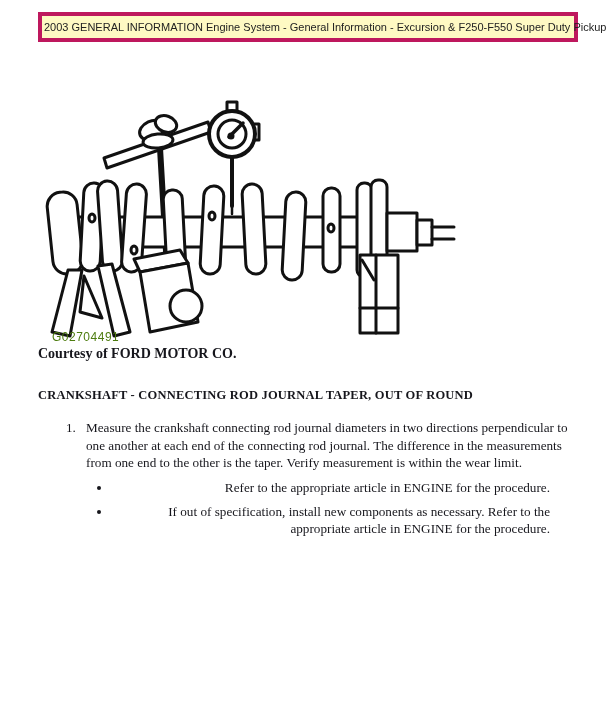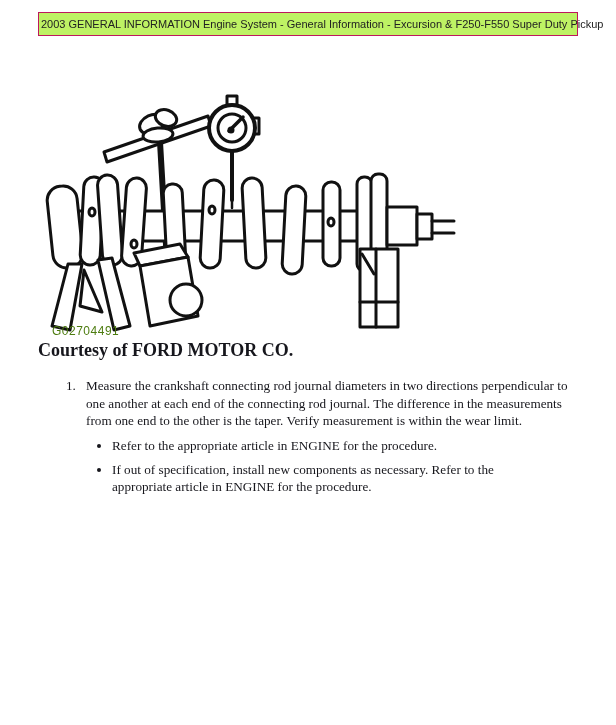--- a/index.html
+++ b/index.html
@@ -17,22 +17,22 @@
     border: 1px solid #7a7a7a;
     background: #d3d3d3;
     text-align: center;
     font-family: "Liberation Sans", sans-serif;
     font-weight: bold;
     font-size: 12.5px;
     color: #222;
     padding: 5px 4px;
   }
   .hdr-subtitle {
-    border: 1px solid #be185d;
-    background: #bef264;
+    border: 4px solid #be185d;
+    background: #fef9c3;
     margin-top: 2px;
     text-align: center;
     font-family: "Liberation Sans", sans-serif;
     font-size: 11px;
     color: #222;
     padding: 5px 2px;
     white-space: nowrap;
   }
 
   
@@ -48,38 +48,38 @@
   .fig-caption {
     margin-top: 30px;
     font-weight: bold;
     font-size: 13.5px;
     line-height: 1.35;
     text-decoration: underline;
     max-width: 548px;
   }
   .courtesy {
     font-weight: bold;
-    font-size: 18px;
+    font-size: 14px;
     margin-top: 2px;
   }
 
   .section-heading {
     font-weight: bold;
     font-size: 12.5px;
     margin-top: 26px;
     letter-spacing: 0.2px;
   }
 
   
   .steps { margin: 16px 0 0 0; padding: 0; list-style: none; font-size: 13.2px; line-height: 1.34; }
   .step { display: flex; }
   .step-num { width: 20px; margin-left: 28px; flex: 0 0 auto; text-align: left; }
   .step-body { max-width: 482px; }
   .sub-bullets { margin: 7px 0 0 0; padding-left: 26px; list-style: disc; }
-  .sub-bullets li { margin-bottom: 6px; max-width: 438px; padding-left: 0; }
+  .sub-bullets li { margin-bottom: 6px; max-width: 438px; padding-left: 0; text-align: right; }
 
   svg .ln { fill: none; }
 </style>
 </head>
 <body>
 
 <div class="page">
 
   <div class="hdr-subtitle">2003 GENERAL INFORMATION Engine System - General Information - Excursion &amp; F250-F550 Super Duty Pickup</div>
 
@@ -157,20 +157,21 @@
         </g>
       </svg>
     </div>
     <div class="img-id">G02704491</div>
 
     <figcaption>
       <div class="courtesy">Courtesy of FORD MOTOR CO.</div>
     </figcaption>
   </figure>
 
+  <div class="section-heading">CRANKSHAFT - CONNECTING ROD JOURNAL TAPER, OUT OF ROUND</div>
 
   <ol class="steps">
     <li class="step">
       <span class="step-num">1.</span>
       <div class="step-body">
         <span>Measure the crankshaft connecting rod journal diameters in two directions perpendicular to one another at each end of the connecting rod journal. The difference in the measurements from one end to the other is the taper. Verify measurement is within the wear limit.</span>
         <ul class="sub-bullets">
           <li>Refer to the appropriate article in ENGINE for the procedure.</li>
           <li>If out of specification, install new components as necessary. Refer to the appropriate article in ENGINE for the procedure.</li>
         </ul>

